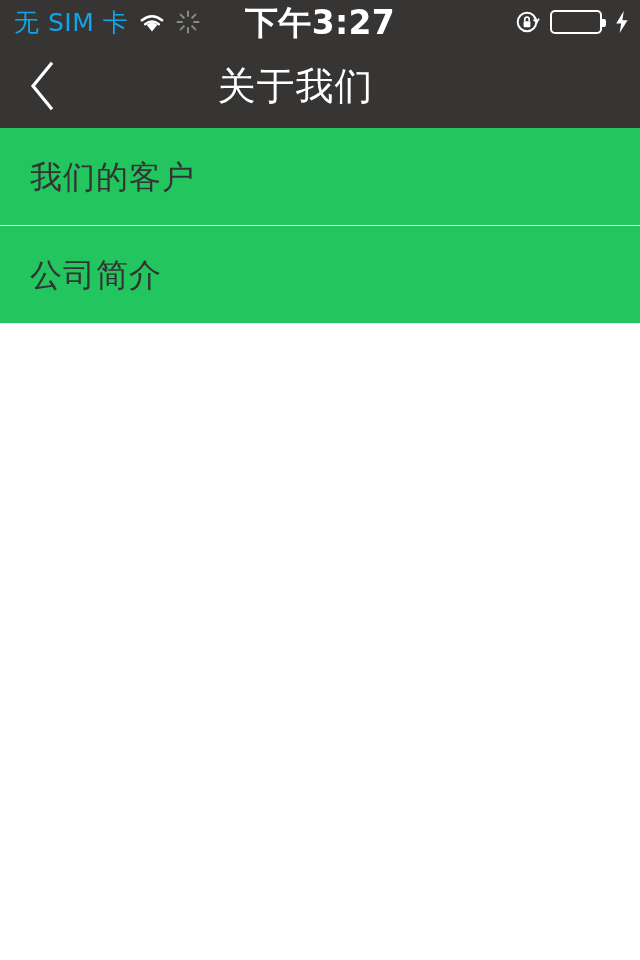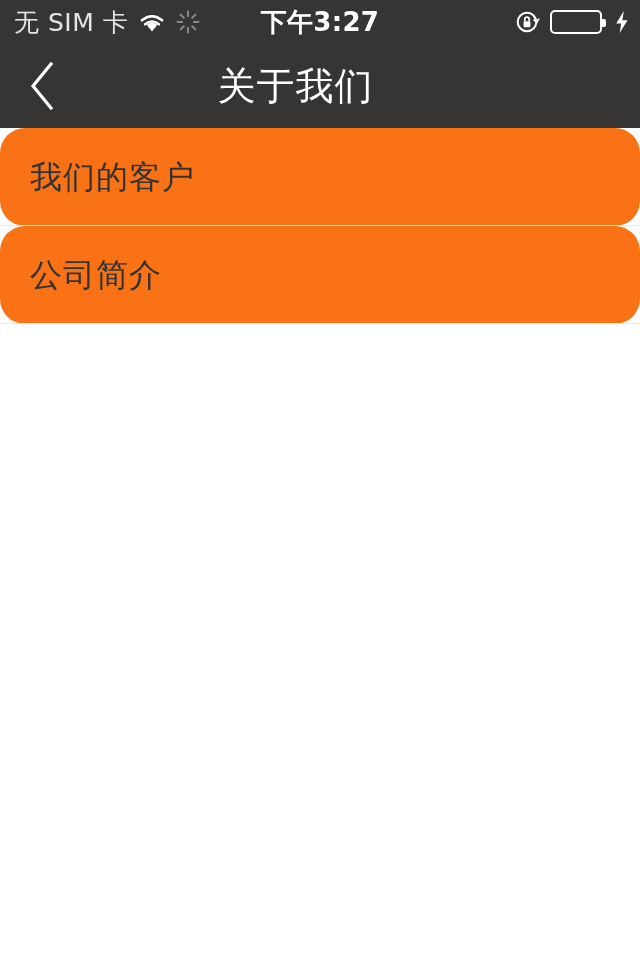--- a/index.html
+++ b/index.html
@@ -35,42 +35,42 @@
     align-items: center;
     gap: 10px;
     padding-left: 14px;
     height: 44px;
   }
 
   .carrier-text {
     font-size: 25px;
     line-height: 1;
     letter-spacing: 0.5px;
-    color: #e5e5e5;
+    color: #0ea5e9;
     white-space: nowrap;
     font-family: "DejaVu Sans", "Liberation Sans", sans-serif;
   }
 
   .wifi-icon { width: 28px; height: 22px; display: block; }
   .spinner-icon { width: 24px; height: 24px; display: block; opacity: 0.55; }
 
   .status-center {
     position: absolute;
     left: 0;
     top: 0;
     width: 640px;
     height: 44px;
     display: flex;
     align-items: center;
     justify-content: center;
     pointer-events: none;
   }
 
   .status-time {
-    font-size: 26px;
+    font-size: 33px;
     font-weight: bold;
     color: #ffffff;
     letter-spacing: 0.3px;
     line-height: 1;
   }
 
   .status-right {
     position: absolute;
     right: 10px;
     top: 0;
@@ -150,23 +150,22 @@
     background: #ffffff;
   }
 
   .list-item {
     position: relative;
     width: 640px;
     height: 98px;
     display: flex;
     align-items: center;
     padding-left: 30px;
-    background: #f97316;
+    background: #22c55e;
     cursor: pointer;
-    border-radius: 25px;
   }
 
   .list-item::after {
     content: "";
     position: absolute;
     left: 0;
     bottom: 0;
     width: 640px;
     height: 1px;
     background: #ececec;

